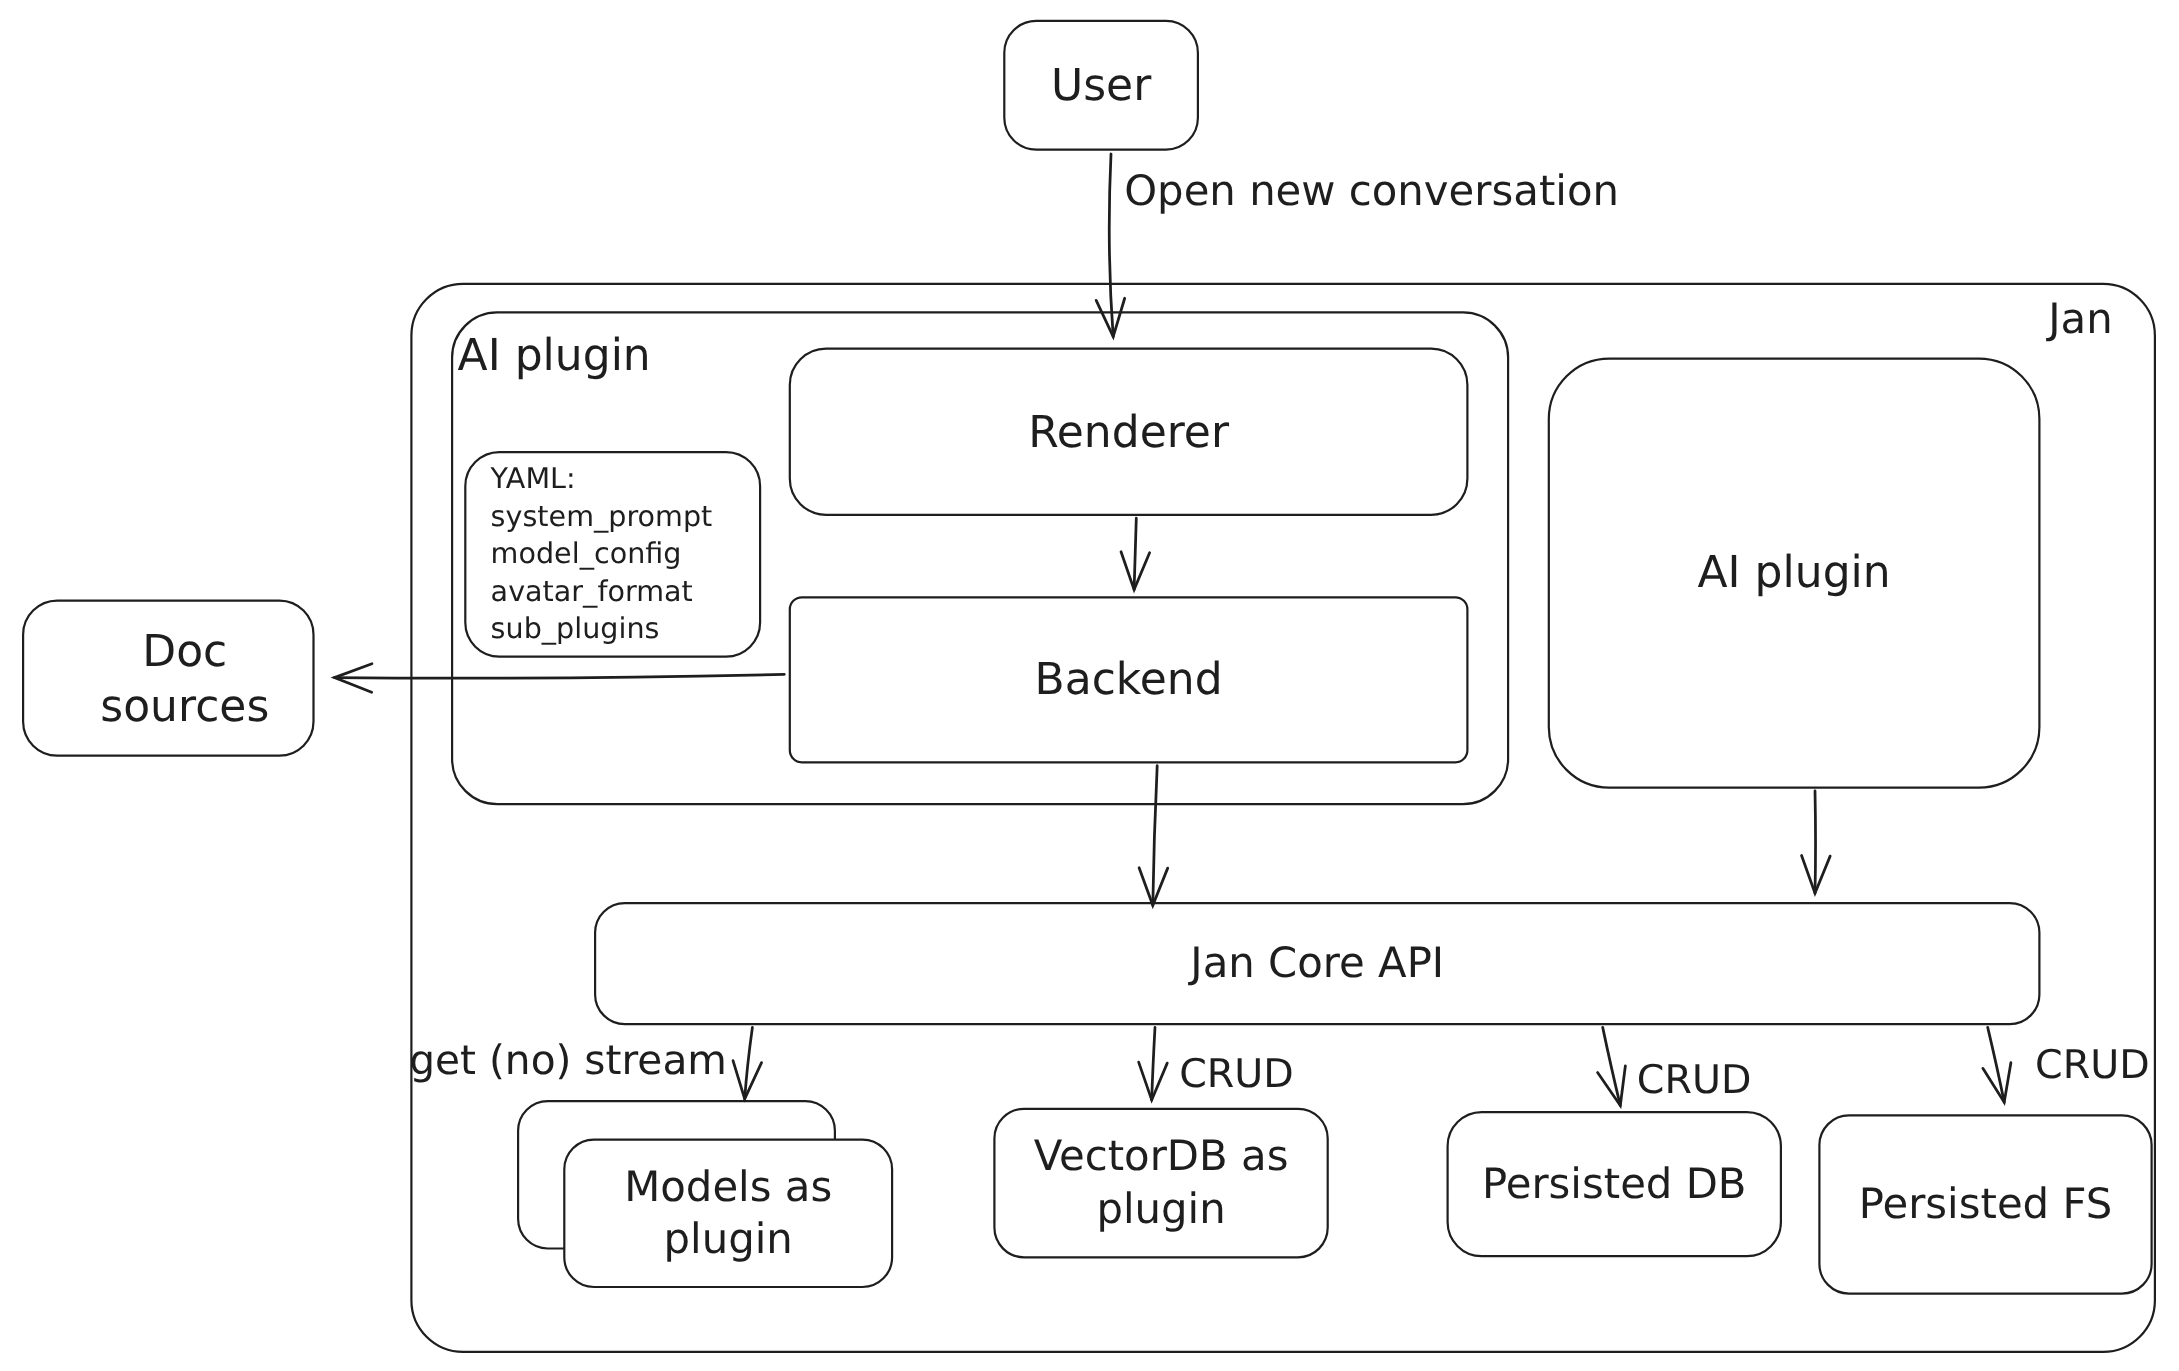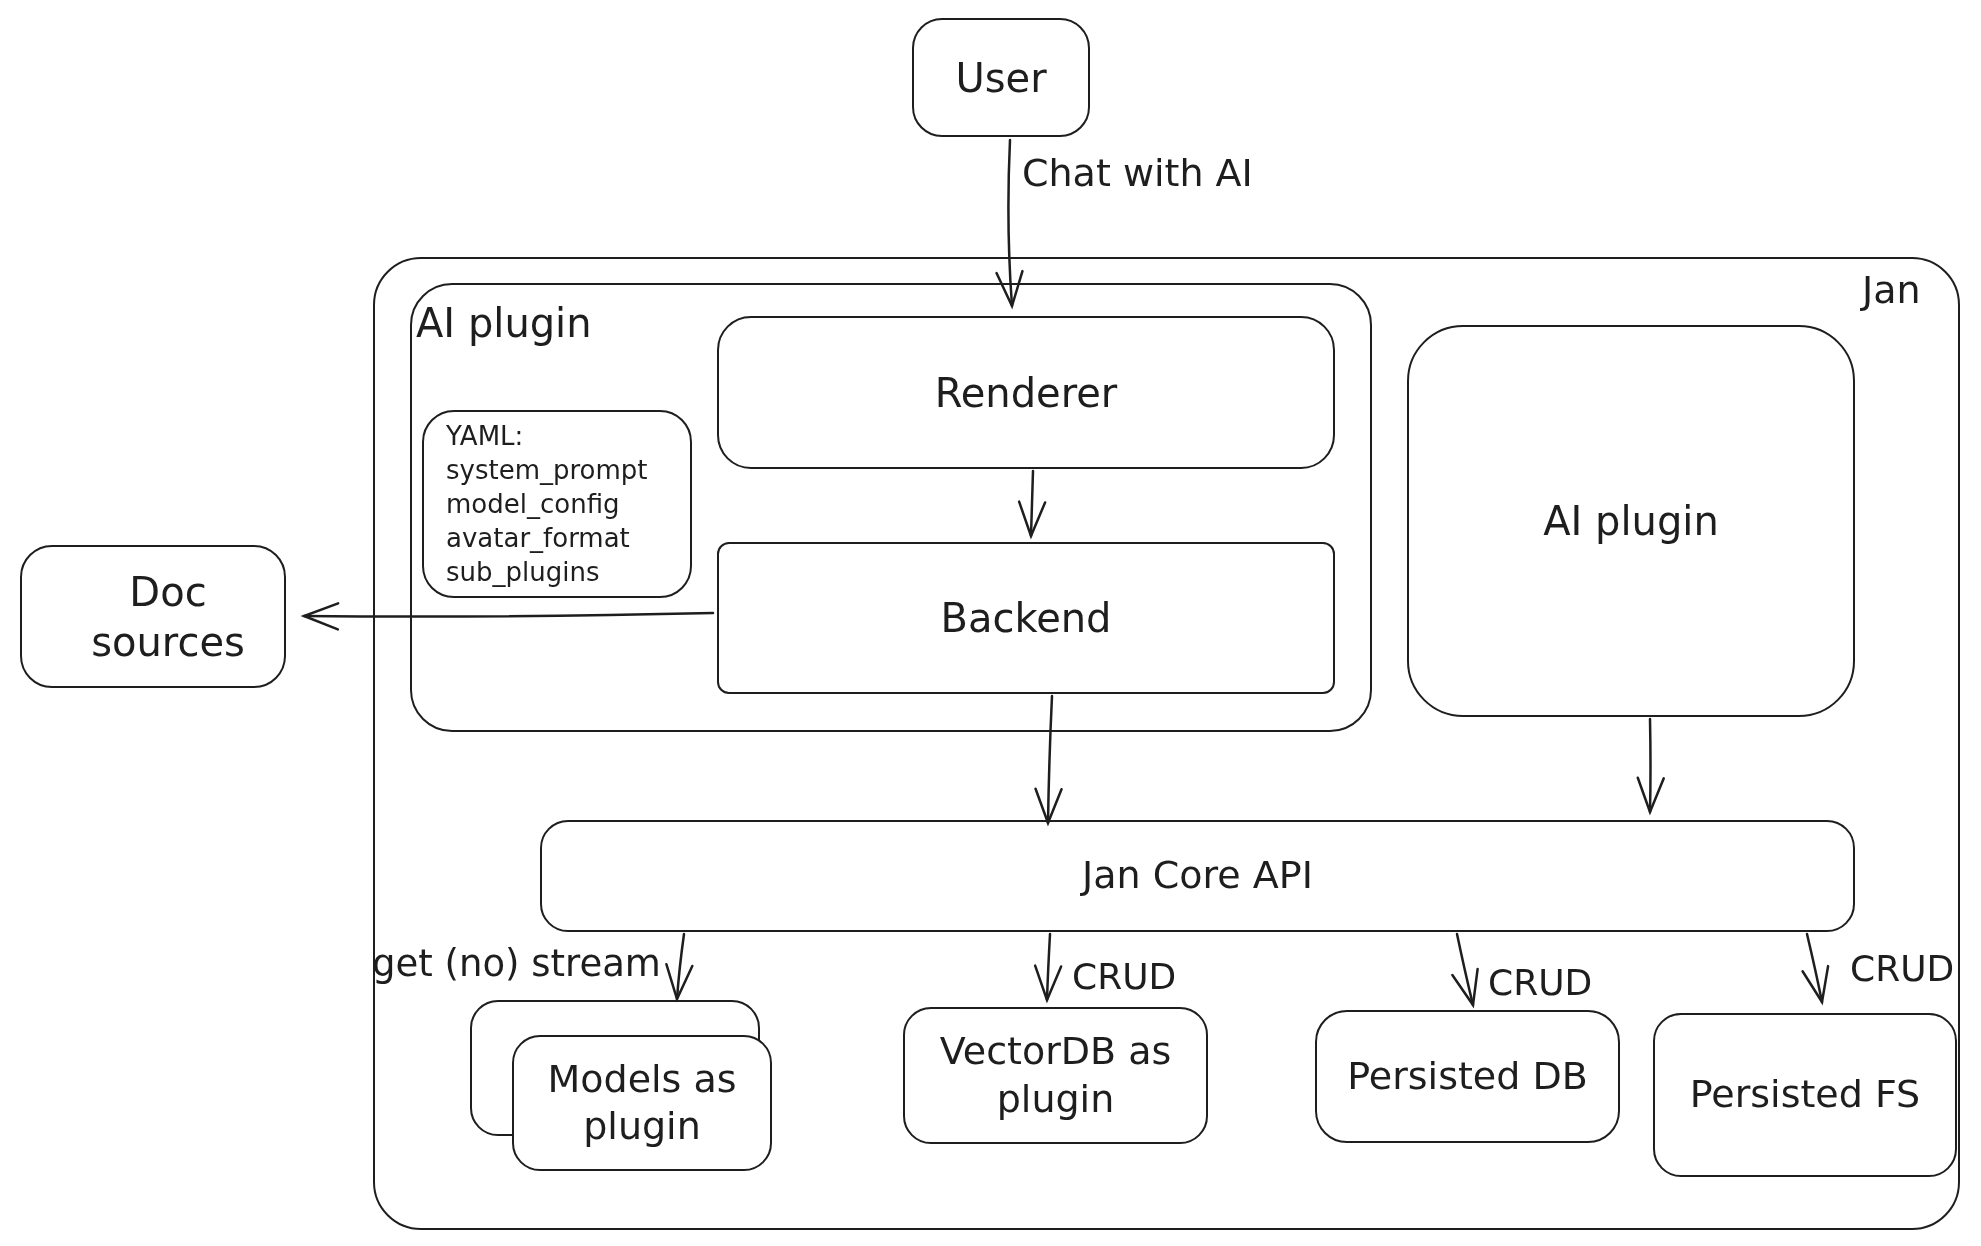--- a/index.html
+++ b/index.html
@@ -46,21 +46,21 @@
   #user-box         { left: 912px;  top: 18px;   width: 178px;  height: 119px; border-radius: 30px; font-size: 40px; }
   #jan-container    { left: 373px;  top: 257px;  width: 1587px; height: 973px; border-radius: 48px; }
   #ai-plugin-container { left: 410px; top: 283px; width: 962px; height: 449px; border-radius: 42px; }
   #renderer-box     { left: 717px;  top: 316px;  width: 618px;  height: 153px; border-radius: 34px; font-size: 40px; justify-content: center; }
   #backend-box      { left: 717px;  top: 542px;  width: 618px;  height: 152px; border-radius: 12px; font-size: 40px; }
   #yaml-note        { left: 422px;  top: 410px;  width: 270px;  height: 188px; border-radius: 32px; font-size: 26px; }
   #ai-plugin-box    { left: 1407px; top: 325px;  width: 448px;  height: 392px; border-radius: 56px; font-size: 40px; }
   #doc-sources-box  { left: 20px;   top: 545px;  width: 266px;  height: 143px; border-radius: 32px; font-size: 40px; padding-left: 30px; }
   #jan-core-api-box { left: 540px;  top: 820px;  width: 1315px; height: 112px; border-radius: 28px; font-size: 38px; }
   #models-back-box  { left: 470px;  top: 1000px; width: 290px;  height: 136px; border-radius: 28px; }
-  #models-front-box { left: 512px;  top: 1035px; width: 260px;  height: 136px; border-radius: 28px; font-size: 38px; padding: 0 14px; }
+  #models-front-box { left: 512px;  top: 1035px; width: 300px;  height: 136px; border-radius: 28px; font-size: 38px; padding: 0 14px; }
   #vectordb-box     { left: 903px;  top: 1007px; width: 305px;  height: 137px; border-radius: 28px; font-size: 38px; padding: 0 24px; }
   #persisted-db-box { left: 1315px; top: 1010px; width: 305px;  height: 133px; border-radius: 32px; font-size: 38px; }
   #persisted-fs-box { left: 1653px; top: 1013px; width: 304px;  height: 164px; border-radius: 28px; font-size: 38px; }
 
   #jan-label                { left: 1862px; top: 268px; font-size: 38px; }
   #ai-plugin-container-label{ left: 416px;  top: 300px; font-size: 40px; }
   #user-arrow-label         { left: 1022px; top: 148px; font-size: 38px; line-height: 51px; }
   #get-no-stream-label      { left: 372px;  top: 942px; font-size: 37px; }
   #crud-vectordb-label      { left: 1072px; top: 956px; font-size: 36px; }
   #crud-persisted-db-label  { left: 1488px; top: 962px; font-size: 36px; }
@@ -132,21 +132,21 @@
 </div>
 
 <div class="box" id="persisted-fs-box">
   <span>Persisted FS</span>
 </div>
 
 <div class="label" id="jan-label">Jan</div>
 <div class="label" id="ai-plugin-container-label">AI plugin</div>
 
 <div class="label" id="user-arrow-label">
-  <div>Chat with AI</div>
+  <div>Open new conversation</div>
 </div>
 
 <div class="label" id="get-no-stream-label">get (no) stream</div>
 <div class="label" id="crud-vectordb-label">CRUD</div>
 <div class="label" id="crud-persisted-db-label">CRUD</div>
 <div class="label" id="crud-persisted-fs-label">CRUD</div>
 
 <svg id="arrows" viewBox="0 0 1981 1246" xmlns="http://www.w3.org/2000/svg">
   <defs>
     <marker id="ah" viewBox="-44 -22 48 44" markerWidth="48" markerHeight="44" markerUnits="userSpaceOnUse" refX="0" refY="0" orient="auto">

